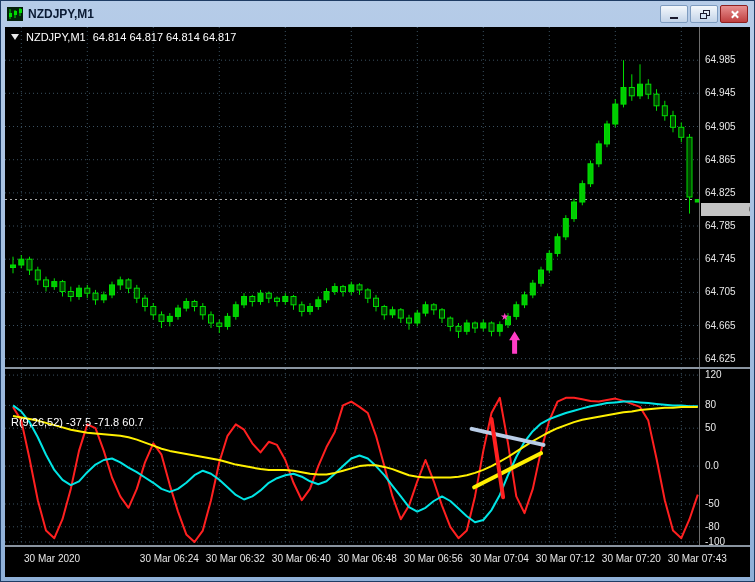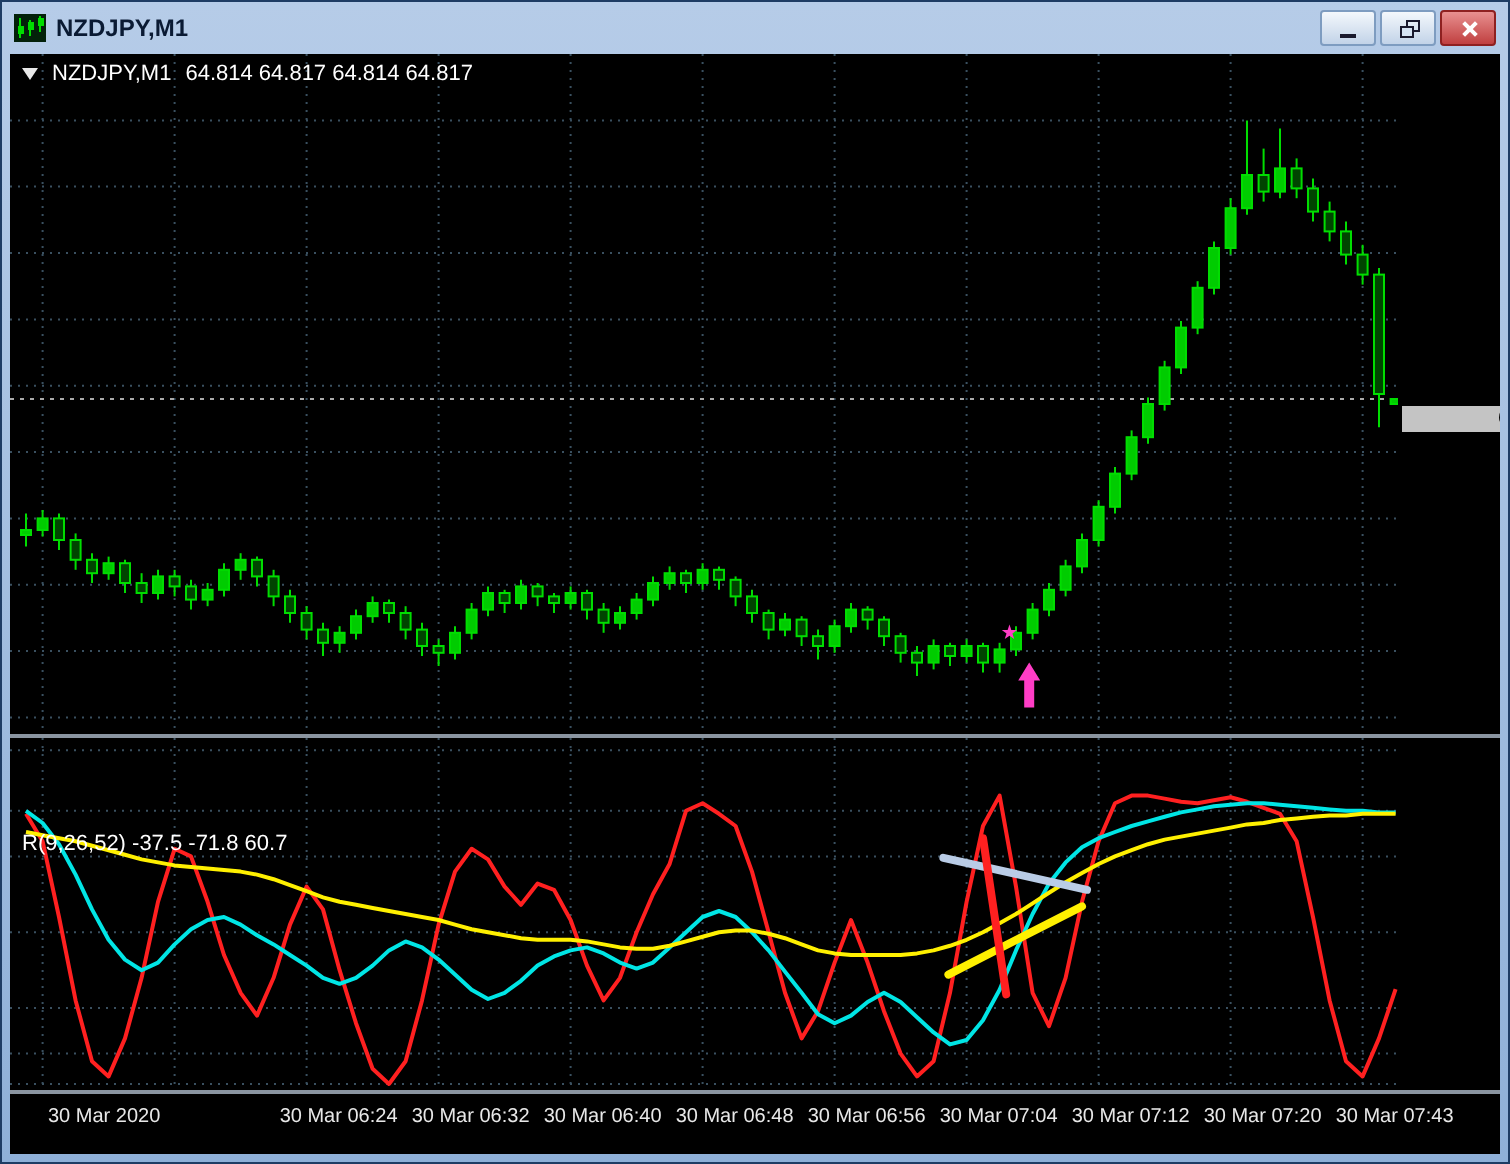--- a/index.html
+++ b/index.html
@@ -262,20 +262,32 @@
           <line x1="676.3" y1="95.4" x2="676.3" y2="115.3" stroke="#00DD00" stroke-width="1"></line>
           <rect x="673.8" y="100.3" width="5" height="10" fill="#004400" stroke="#00DD00" stroke-width="1"></rect>
           <line x1="684.5" y1="107" x2="684.5" y2="186.6" stroke="#00DD00" stroke-width="1"></line>
           <rect x="682" y="110.3" width="5" height="59.7" fill="#004400" stroke="#00DD00" stroke-width="1"></rect>
           <line x1="692.8" y1="172.5" x2="692.8" y2="175" stroke="#00DD00" stroke-width="1"></line>
           <rect x="690.3" y="172.5" width="5" height="2.5" fill="#00CC00" stroke="#00DD00" stroke-width="1"></rect>
         </g>
         <text x="499.7" y="292.7" fill="#FF3DC6" font-size="10" text-anchor="middle" font-family="DejaVu Sans, sans-serif">★</text>
         <path d="M 509.6 304.3 L 504.1 313.3 L 507.1 313.3 L 507.1 326.7 L 512.1 326.7 L 512.1 313.3 L 515.1 313.3 Z" fill="#FF3DC6"></path>
       </svg>
+    <div id="main-axis">
+        <div class="axlabel" style="top: 27.2px;">64.985</div>
+        <div class="axlabel" style="top: 60.3px;">64.945</div>
+        <div class="axlabel" style="top: 93.5px;">64.905</div>
+        <div class="axlabel" style="top: 126.7px;">64.865</div>
+        <div class="axlabel" style="top: 159.9px;">64.825</div>
+        <div class="axlabel" style="top: 193px;">64.785</div>
+        <div class="axlabel" style="top: 226.2px;">64.745</div>
+        <div class="axlabel" style="top: 259.4px;">64.705</div>
+        <div class="axlabel" style="top: 292.5px;">64.665</div>
+        <div class="axlabel" style="top: 325.7px;">64.625</div>
+      </div>
     <div class="infobar">
       <span class="tri"></span>
       <span>NZDJPY,M1</span>
       <span>64.814 64.817 64.814 64.817</span>
     </div>
     <div id="price-box" style="top: 176px; padding-left: 48px;">64.817</div>
 
     <div class="sep sep1"></div>
 
     <svg id="ind-svg" width="694" height="176">
@@ -297,20 +309,29 @@
         <line x1="0" y1="135" x2="694" y2="135" class="grid"></line>
         <line x1="0" y1="157.8" x2="694" y2="157.8" class="grid"></line>
         <line x1="0" y1="173" x2="694" y2="173" class="grid"></line>
         <polyline points="8,37.9 16.3,51.6 24.5,89.5 32.8,131.2 41,161.6 49.3,169.2 57.5,150.2 65.8,119.9 74,81.9 82.3,55.4 90.5,59.2 98.8,81.9 107,108.5 115.3,127.4 123.5,138.8 131.8,119.9 140,93.3 148.3,74.3 156.5,85.7 164.8,116.1 173,142.6 181.3,165.4 189.5,173 197.8,161.6 206,131.2 214.3,93.3 222.5,66.8 230.8,55.4 239,60.7 247.3,74.3 255.5,83.4 263.8,72.8 272,75.9 280.3,91 288.5,113.8 296.8,131.2 305,119.9 313.3,97.1 321.5,78.1 329.8,63 338,36.4 346.3,32.6 354.5,37.9 362.8,44 371,66.8 379.3,97.1 387.5,127.4 395.8,150.2 404,136.6 412.3,112.3 420.5,91 428.8,112.3 437,136.6 445.3,157.8 453.5,169.2 461.8,161.6 470,127.4 478.3,81.9 486.5,44 494.8,28.8 503,74.3 511.3,127.4 519.5,144.1 527.8,119.9 536,81.9 544.3,51.6 552.5,32.6 560.8,28.8 569,28.8 577.3,30.3 585.5,31.9 593.8,32.6 602,31.1 610.3,29.6 618.5,31.9 626.8,34.9 635,37.9 643.3,51.6 651.5,89.5 659.8,131.2 668,161.6 676.3,169.2 684.5,150.2 692.8,125.6" fill="none" stroke="#FF2020" stroke-width="2" stroke-linejoin="round"></polyline>
         <polyline points="8,36.4 16.3,42.5 24.5,53.1 32.8,68.3 41,85.7 49.3,100.9 57.5,110.8 65.8,116.1 74,112.3 82.3,103.2 90.5,95.6 98.8,91 107,89.5 115.3,93.3 123.5,98.6 131.8,103.2 140,108.5 148.3,113.8 156.5,119.9 164.8,122.9 173,119.9 181.3,113.8 189.5,106.2 197.8,101.7 206,104.7 214.3,110.8 222.5,118.3 230.8,125.9 239,130.5 247.3,127.4 255.5,121.4 263.8,113.8 272,109.2 280.3,106.2 288.5,104.7 296.8,107.7 305,112.3 313.3,115.3 321.5,112.3 329.8,104.7 338,97.1 346.3,89.5 354.5,86.5 362.8,89.5 371,97.1 379.3,106.2 387.5,116.8 395.8,127.4 404,138.1 412.3,142.6 420.5,138.8 428.8,132 437,127.4 445.3,132 453.5,139.6 461.8,147.2 470,153.2 478.3,151 486.5,141.1 494.8,125.9 503,106.2 511.3,88 519.5,72.8 527.8,62.2 536,54.6 544.3,50.1 552.5,47 560.8,44 569,41.7 577.3,39.4 585.5,37.2 593.8,35.7 602,34.1 610.3,33.4 618.5,32.6 626.8,32.6 635,33.4 643.3,34.1 651.5,34.9 659.8,35.7 668,36.4 676.3,36.4 684.5,37.2 692.8,37.2" fill="none" stroke="#00E5E5" stroke-width="2" stroke-linejoin="round"></polyline>
         <polyline points="8,47 16.3,48.6 24.5,50.1 32.8,51.6 41,53.9 49.3,56.1 57.5,58.4 65.8,60.7 74,62.2 82.3,63.7 90.5,64.5 98.8,65.2 107,66 115.3,66.8 123.5,68.3 131.8,70.6 140,73.6 148.3,76.6 156.5,79.7 164.8,81.9 173,83.4 181.3,85 189.5,86.5 197.8,88 206,89.5 214.3,91 222.5,93.3 230.8,95.6 239,97.1 247.3,98.6 255.5,100.1 263.8,100.9 272,100.9 280.3,100.9 288.5,101.7 296.8,103.2 305,104.7 313.3,105.4 321.5,105.4 329.8,103.9 338,101.7 346.3,99.4 354.5,97.1 362.8,96.3 371,96.3 379.3,97.9 387.5,100.1 395.8,103.2 404,106.2 412.3,107.7 420.5,108.5 428.8,108.5 437,108.5 445.3,108.5 453.5,107.7 461.8,106.2 470,103.9 478.3,100.9 486.5,97.1 494.8,92.6 503,88 511.3,82.7 519.5,77.4 527.8,72.1 536,67.5 544.3,63 552.5,59.2 560.8,56.1 569,53.1 577.3,50.8 585.5,49.3 593.8,47.8 602,46.3 610.3,44.8 618.5,43.2 626.8,42.5 635,41 643.3,40.2 651.5,39.4 659.8,38.7 668,38.7 676.3,37.9 684.5,37.9 692.8,37.9" fill="none" stroke="#FFF000" stroke-width="2" stroke-linejoin="round"></polyline>
         <line x1="466.7" y1="59.9" x2="538.5" y2="75.9" stroke="#B9CCE6" stroke-width="4" stroke-linecap="round"></line>
         <line x1="469.2" y1="118.3" x2="536" y2="84.2" stroke="#FFF000" stroke-width="4" stroke-linecap="round"></line>
         <line x1="486.5" y1="50.1" x2="498.1" y2="128.2" stroke="#FF2020" stroke-width="4" stroke-linecap="round"></line>
       </svg>
+    <div id="ind-axis">
+        <div class="axlabel" style="top: 0.0999999px;">120</div>
+        <div class="axlabel" style="top: 30.4px;">80</div>
+        <div class="axlabel" style="top: 53.2px;">50</div>
+        <div class="axlabel" style="top: 91.1px;">0.0</div>
+        <div class="axlabel" style="top: 129px;">-50</div>
+        <div class="axlabel" style="top: 151.8px;">-80</div>
+        <div class="axlabel" style="top: 167px;">-100</div>
+      </div>
     <div class="ind-label">R(9,26,52) -37.5 -71.8 60.7</div>
 
     <div class="sep sep2"></div>
     <div id="time-axis">
         <div class="tlabel" style="left: 3px;">30 Mar 2020</div>
         <div class="tlabel" style="left: 82.3px; transform: translateX(-50%); margin-top: 44px;">30 Mar 06:16</div>
         <div class="tlabel" style="left: 148.3px; transform: translateX(-50%);">30 Mar 06:24</div>
         <div class="tlabel" style="left: 214.3px; transform: translateX(-50%); text-align: center;">30 Mar 06:32</div>
         <div class="tlabel" style="left: 280.3px; transform: translateX(-50%);">30 Mar 06:40</div>
         <div class="tlabel" style="left: 346.3px; transform: translateX(-50%); text-align: center;">30 Mar 06:48</div>

